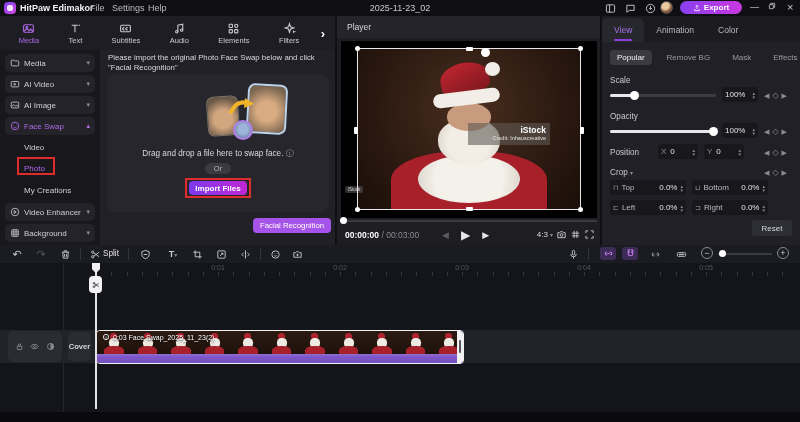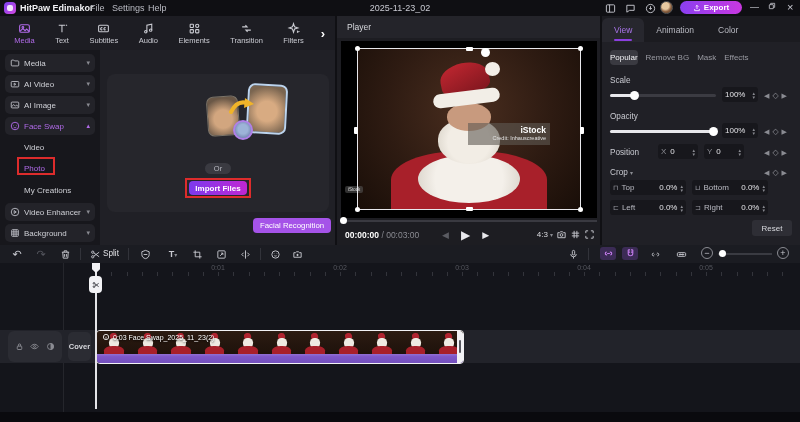--- a/index.html
+++ b/index.html
@@ -86,21 +86,21 @@
   .ratio .car { font-size:6px; color:#8a8b92; }
   .pright svg { stroke:#c9cad1; }
 
   
   .inspector { position:absolute; left:602px; top:16px; width:198px; height:229px; background:#202026; font-size:8px; }
   .itabs { position:absolute; left:0; top:0; width:100%; height:26px; background:#1b1b20; display:flex; align-items:flex-end; }
   .itab { height:24px; padding:0 12px; display:flex; align-items:center; color:#b9bac2; font-size:8.5px; position:relative; }
   .itab.active { background:#27272e; border-radius:6px 6px 0 0; color:#a874e8;text-align:center; }
   .itab.active:after { content:""; position:absolute; left:12px; right:12px; bottom:1px; height:2px; background:#8b3fe0; border-radius:1px; }
   .subtabs { position:absolute; left:8px; top:34px; display:flex; gap:8px; align-items:center; }
-  .chip { padding:3px 0; border-radius:4px; color:#9a9ba3; white-space:nowrap; }
+  .chip { padding:3px 7px; border-radius:4px; color:#9a9ba3; white-space:nowrap; }
   .chip.active { background:#3a3a41; color:#f2f2f5; }
   .ilabel { position:absolute; left:8px; color:#c9cad1; font-size:8.2px; }
   .slider { position:absolute; height:3px; background:#3b3b42; border-radius:2px; }
   .slider .fill { position:absolute; left:0; top:0; height:3px; background:#e8e8ec; border-radius:2px; }
   .slider .th { position:absolute; top:-3px; width:9px; height:9px; border-radius:50%; background:#fff; }
   .valbox { position:absolute; width:36px; height:15px; background:#17171c; border-radius:3px; display:flex; align-items:center; justify-content:space-between; padding:0 3px; color:#e2e2e6; }
   .spin { display:flex; flex-direction:column; line-height:4px; font-size:5px; color:#8a8b92; }
   .kf { position:absolute; display:flex; gap:3px; align-items:center; color:#8a8b92; font-size:7px; }
   .kf .dia { font-size:8px; }
   .posbox { position:absolute; width:40px; height:15px; background:#17171c; border-radius:3px; display:flex; align-items:center; gap:4px; padding:0 3px; }
@@ -232,26 +232,20 @@
       <svg width="13" height="13" viewBox="0 0 24 24" fill="none" stroke-width="2">
           <rect x="4" y="4" width="6" height="6" rx="1"></rect>
           <circle cx="17" cy="7" r="3"></circle>
           <rect x="4" y="14" width="6" height="6" rx="1"></rect>
           <rect x="14" y="14" width="6" height="6" rx="1"></rect>
         </svg>
       <span class="lbl">Elements</span>
       </div>
     <div class="rtab">
       <svg width="13" height="13" viewBox="0 0 24 24" fill="none" stroke-width="2">
-          <path d="M4 9h9l-3-3M20 15h-9l3 3"></path>
-        </svg>
-      <span class="lbl">Transition</span>
-      </div>
-    <div class="rtab">
-      <svg width="13" height="13" viewBox="0 0 24 24" fill="none" stroke-width="2">
           <path d="M12 3l2 6 6 2-6 2-2 6-2-6-6-2 6-2zM19 16l.6 1.8L21 18l-1.4.6L19 20"></path>
         </svg>
       <span class="lbl">Filters</span>
       </div>
     <div class="ribbon-more">›</div>
   </div>
 
   <div class="sidebar">
     <div class="srow" style="top:4px">
       <svg width="10" height="10" viewBox="0 0 24 24" fill="none" stroke-width="2.2">
@@ -300,28 +294,36 @@
           <rect x="4" y="4" width="16" height="16" rx="2"></rect>
           <path d="M4 9.3h16M4 14.6h16M9.3 4v16M14.6 4v16"></path>
         </svg>
       <span>Background</span>
         <span class="chev">▾</span>
       </div>
     <div class="redbox" style="left:17px; top:107px; width:38px; height:18px;"></div>
   </div>
 
   <div class="import-panel">
+    <div class="instr">
+      <div>Please import the original Photo Face Swap below and click</div>
+      <div>"Facial Recognition"</div>
+    </div>
     <div class="dropzone">
       <div class="face-sq face-left"></div>
       <div class="face-sq face-right"></div>
       <svg class="swap-arrow" width="26" height="18" viewBox="0 0 26 18">
         <path d="M2 16 Q 8 4 18 7" fill="none" stroke="#f0b429" stroke-width="4" stroke-linecap="round"></path>
         <polygon points="16,2 25,8 15,12" fill="#f0b429"></polygon>
         </svg>
       <div class="face-dot"></div>
+      <div class="droptext">
+        <span>Drag and drop a file here to swap face.</span>
+        <span class="info-glyph">ⓘ</span>
+      </div>
       <div class="orpill">Or</div>
       <div class="importbtn">Import Files</div>
       <div class="redbox" style="left:78px; top:104px; width:66px; height:20px;"></div>
     </div>
     <div class="facialbtn">Facial Recognition</div>
   </div>
 
   <div class="player">
     <div class="player-head">Player</div>
     <div class="stage">

